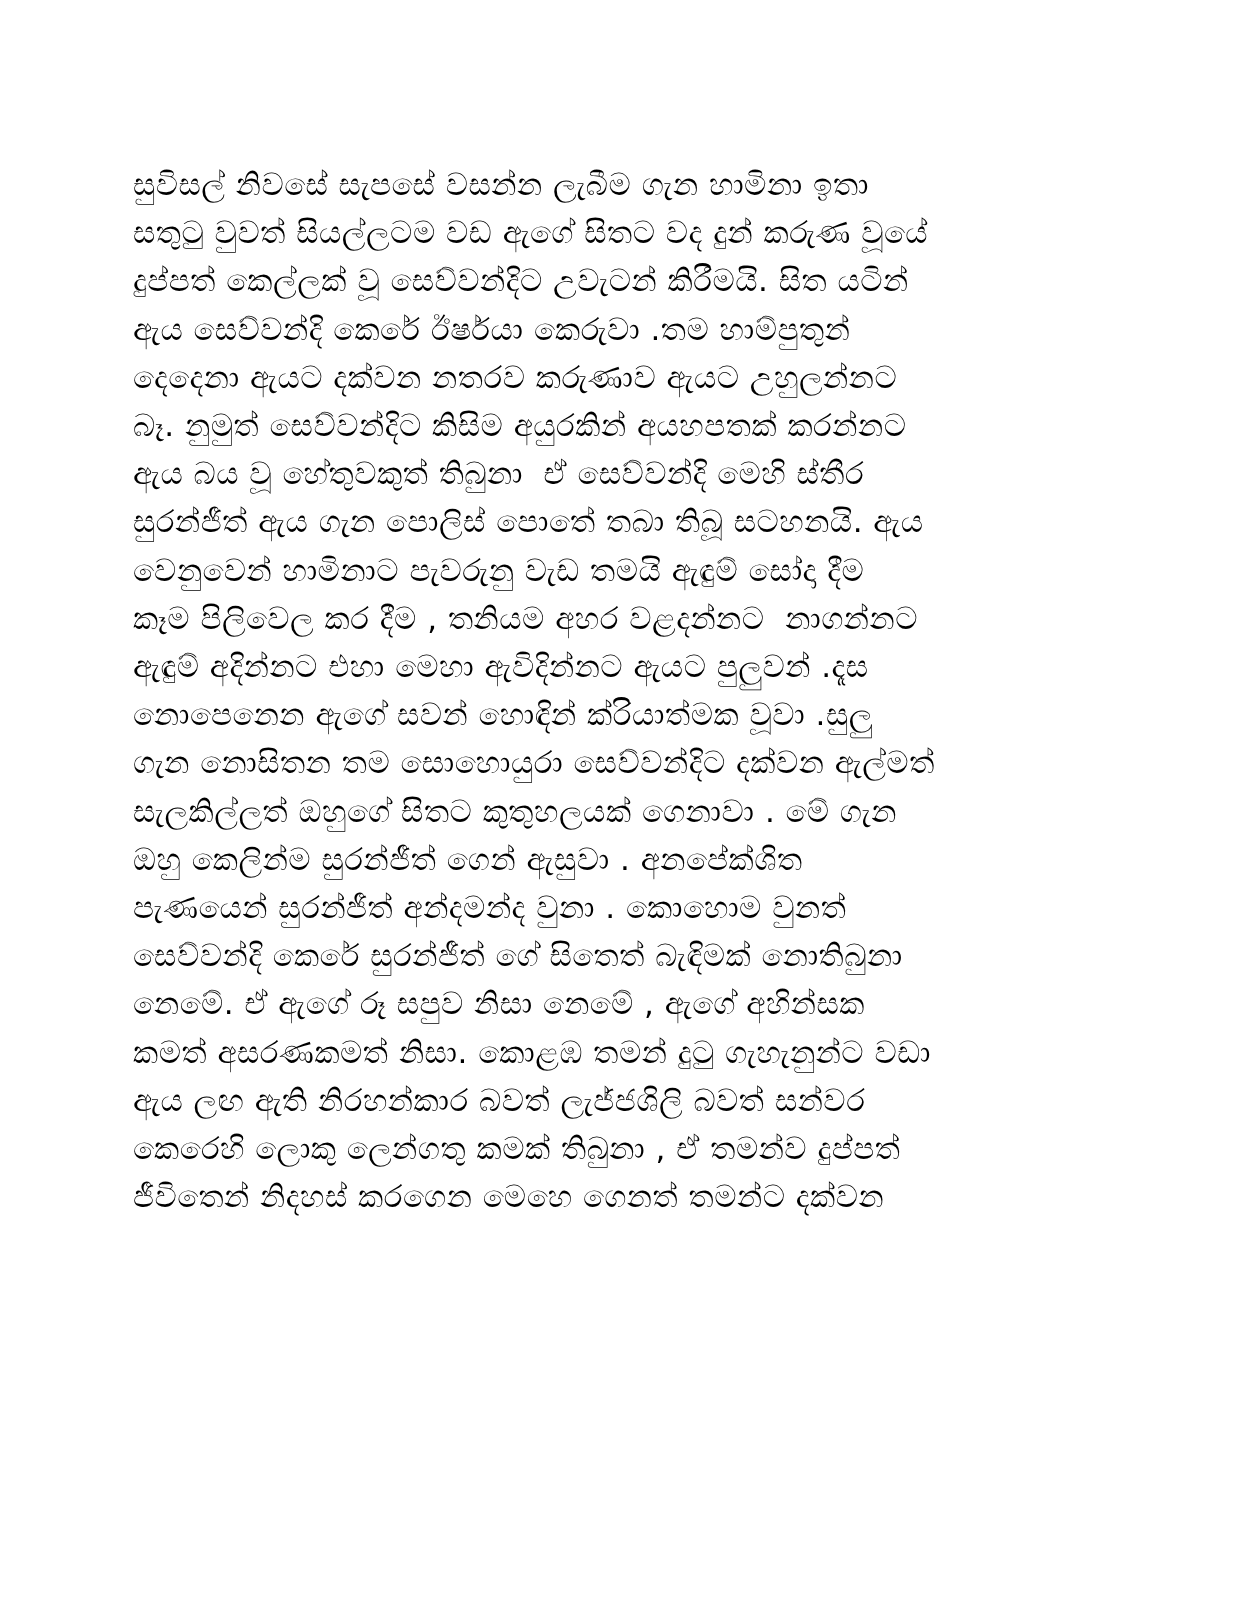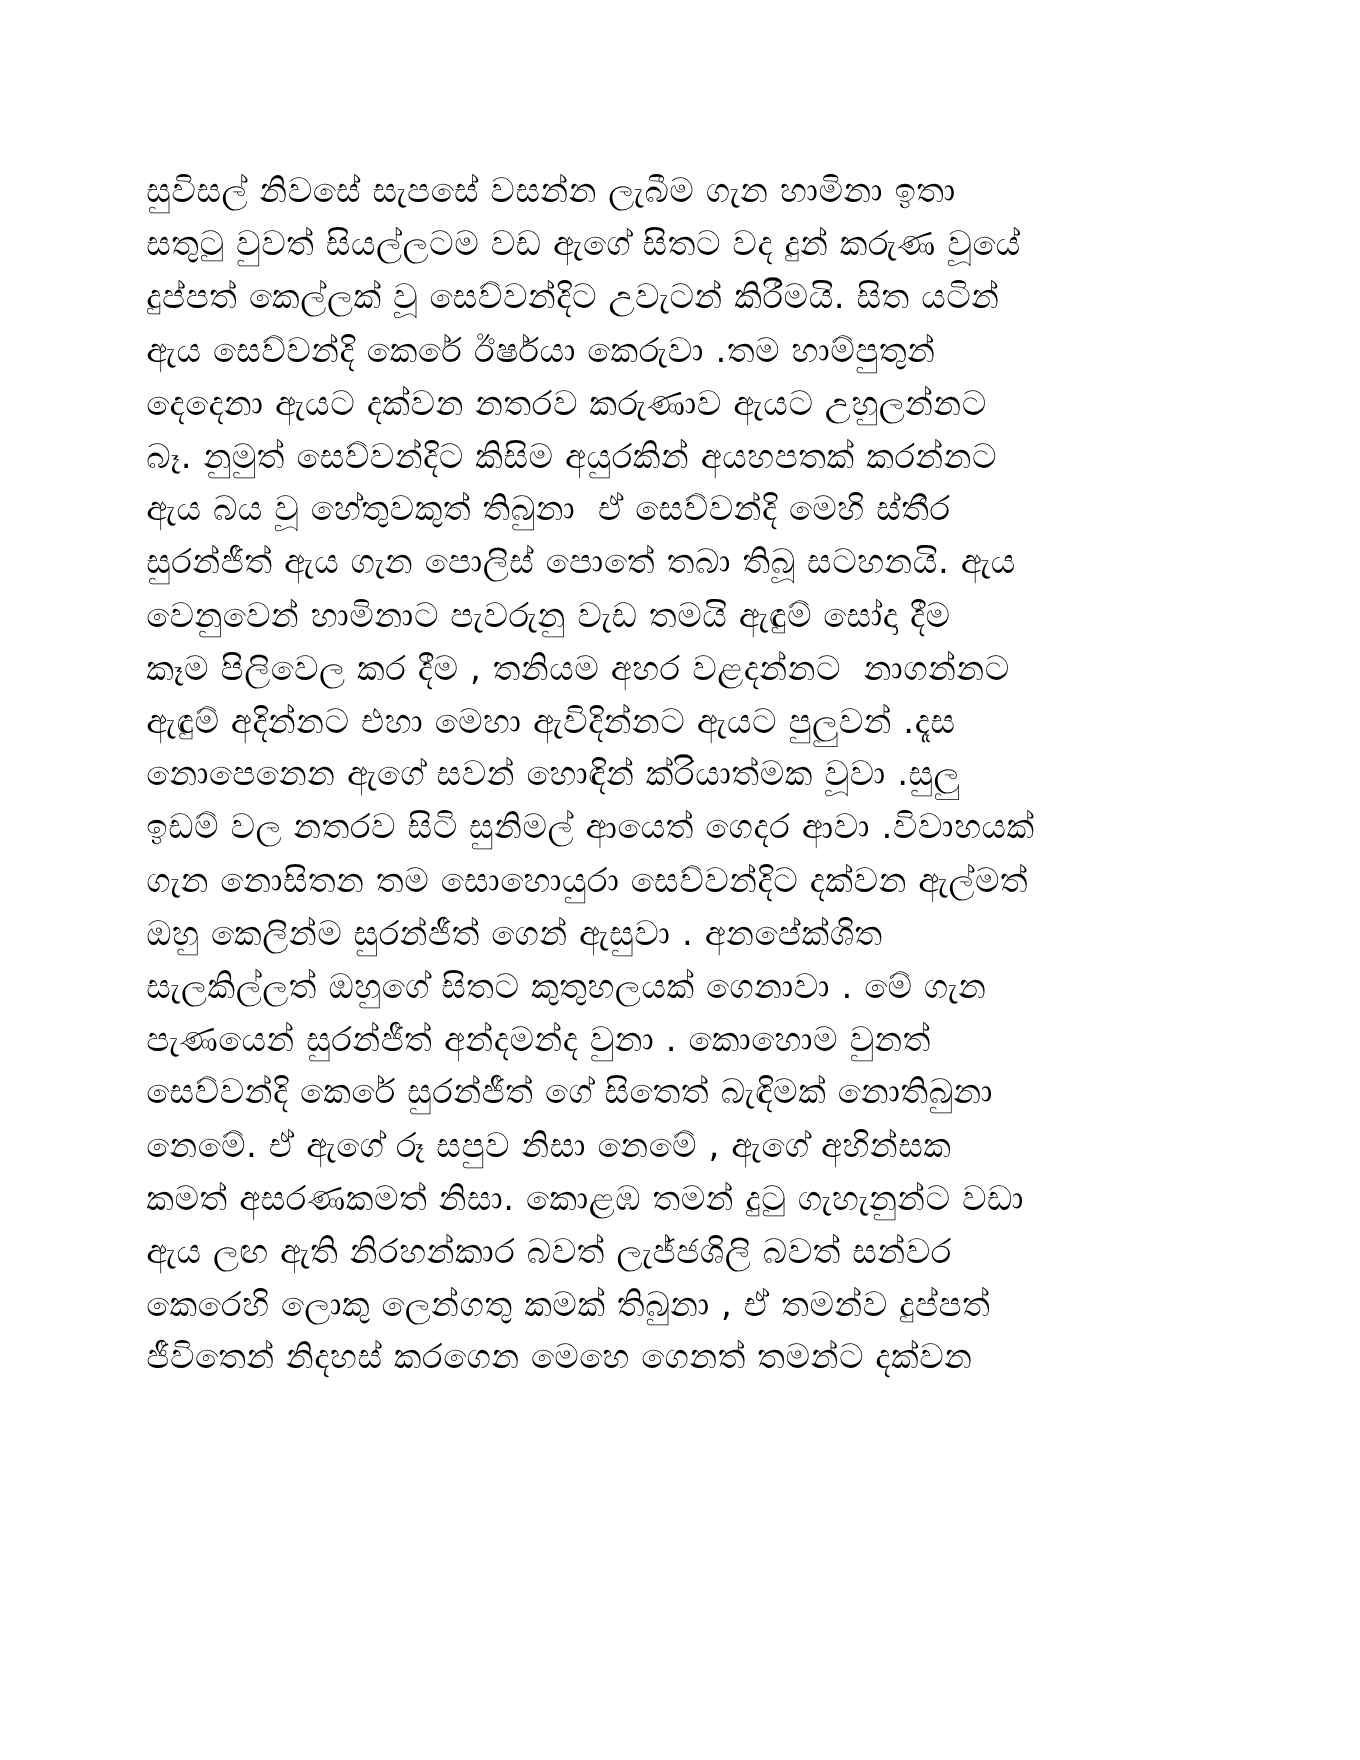--- a/index.html
+++ b/index.html
@@ -11,21 +11,21 @@
     position: relative;
     width: 1236px;
     height: 1600px;
     background: #ffffff;
     overflow: hidden;
     font-family: "DejaVu Sans", sans-serif;
   }
   .text-block {
     position: absolute;
     left: 133px;
-    top: 150px;
+    top: 160px;
     width: 985px;
     color: #000000;
   }
   .text-line {
     font-size: 31px;
     line-height: 48.2px;
     white-space: pre-wrap;
     color: #000000;
     letter-spacing: 0.5px;
   }
@@ -40,24 +40,23 @@
       <div class="text-line">දුප්පත් කෙල්ලක් වූ සෙව්වන්දිට උවැටන් කිරීමයි. සිත යටින්</div>
       <div class="text-line">ඇය සෙව්වන්දි කෙරේ ඊර්ෂයා කෙරුවා .තම හාම්පුතුන්</div>
       <div class="text-line">දෙදෙනා ඇයට දක්වන නතරව කරුණාව ඇයට උහුලන්නට</div>
       <div class="text-line">බෑ. නුමුත් සෙව්වන්දිට කිසිම අයුරකින් අයහපතක් කරන්නට</div>
       <div class="text-line">ඇය බය වූ හේතුවකුත් තිබුනා  ඒ සෙව්වන්දි මෙහි ස්තීර</div>
       <div class="text-line">සුරන්ජීත් ඇය ගැන පොලිස් පොතේ තබා තිබූ සටහනයි. ඇය</div>
       <div class="text-line">වෙනුවෙන් හාමිනාට පැවරුනු වැඩ තමයි ඇඳුම් සෝදා දීම</div>
       <div class="text-line">කෑම පිලිවෙල කර දීම , තනියම අහර වළදන්නට  නාගන්නට</div>
       <div class="text-line">ඇඳුම් අදින්නට එහා මෙහා ඇවිදින්නට ඇයට පුලුවන් .දෑස</div>
       <div class="text-line">නොපෙනෙන ඇගේ සවන් හොඳින් ක්රියාත්මක වූවා .සුලු</div>
-      <div class="text-line">ඉඩම් වල නතරව සිටි සුනිමල් ආයෙත් ගෙදර ආවා .විවාහයක්</div>
       <div class="text-line">ගැන නොසිතන තම සොහොයුරා සෙව්වන්දිට දක්වන ඇල්මත්</div>
+      <div class="text-line">සැලකිල්ලත් ඔහුගේ සිතට කුතුහලයක් ගෙනාවා . මේ ගැන</div>
       <div class="text-line">ඔහු කෙලින්ම සුරන්ජීත් ගෙන් ඇසුවා . අනපේක්ශිත</div>
-      <div class="text-line">සැලකිල්ලත් ඔහුගේ සිතට කුතුහලයක් ගෙනාවා . මේ ගැන</div>
       <div class="text-line">පැණයෙන් සුරන්ජීත් අන්දමන්ද වුනා . කොහොම වුනත්</div>
       <div class="text-line">සෙව්වන්දි කෙරේ සුරන්ජීත් ගේ සිතෙත් බැඳිමක් නොතිබුනා</div>
       <div class="text-line">නෙමේ. ඒ ඇගේ රූ සපුව නිසා නෙමේ , ඇගේ අහින්සක</div>
       <div class="text-line">කමත් අසරණකමත් නිසා. කොළඹ තමන් දුටු ගැහැනුන්ට වඩා</div>
       <div class="text-line">ඇය ලඟ ඇති නිරහන්කාර බවත් ලැජ්ජශිලි බවත් සන්වර</div>
       <div class="text-line">කෙරෙහි ලොකු ලෙන්ගතු කමක් තිබුනා , ඒ තමන්ව දුප්පත්</div>
       <div class="text-line">ජීවිතෙන් නිදහස් කරගෙන මෙහෙ ගෙනත් තමන්ට දක්වන</div>
     </div>
 </div>
 

